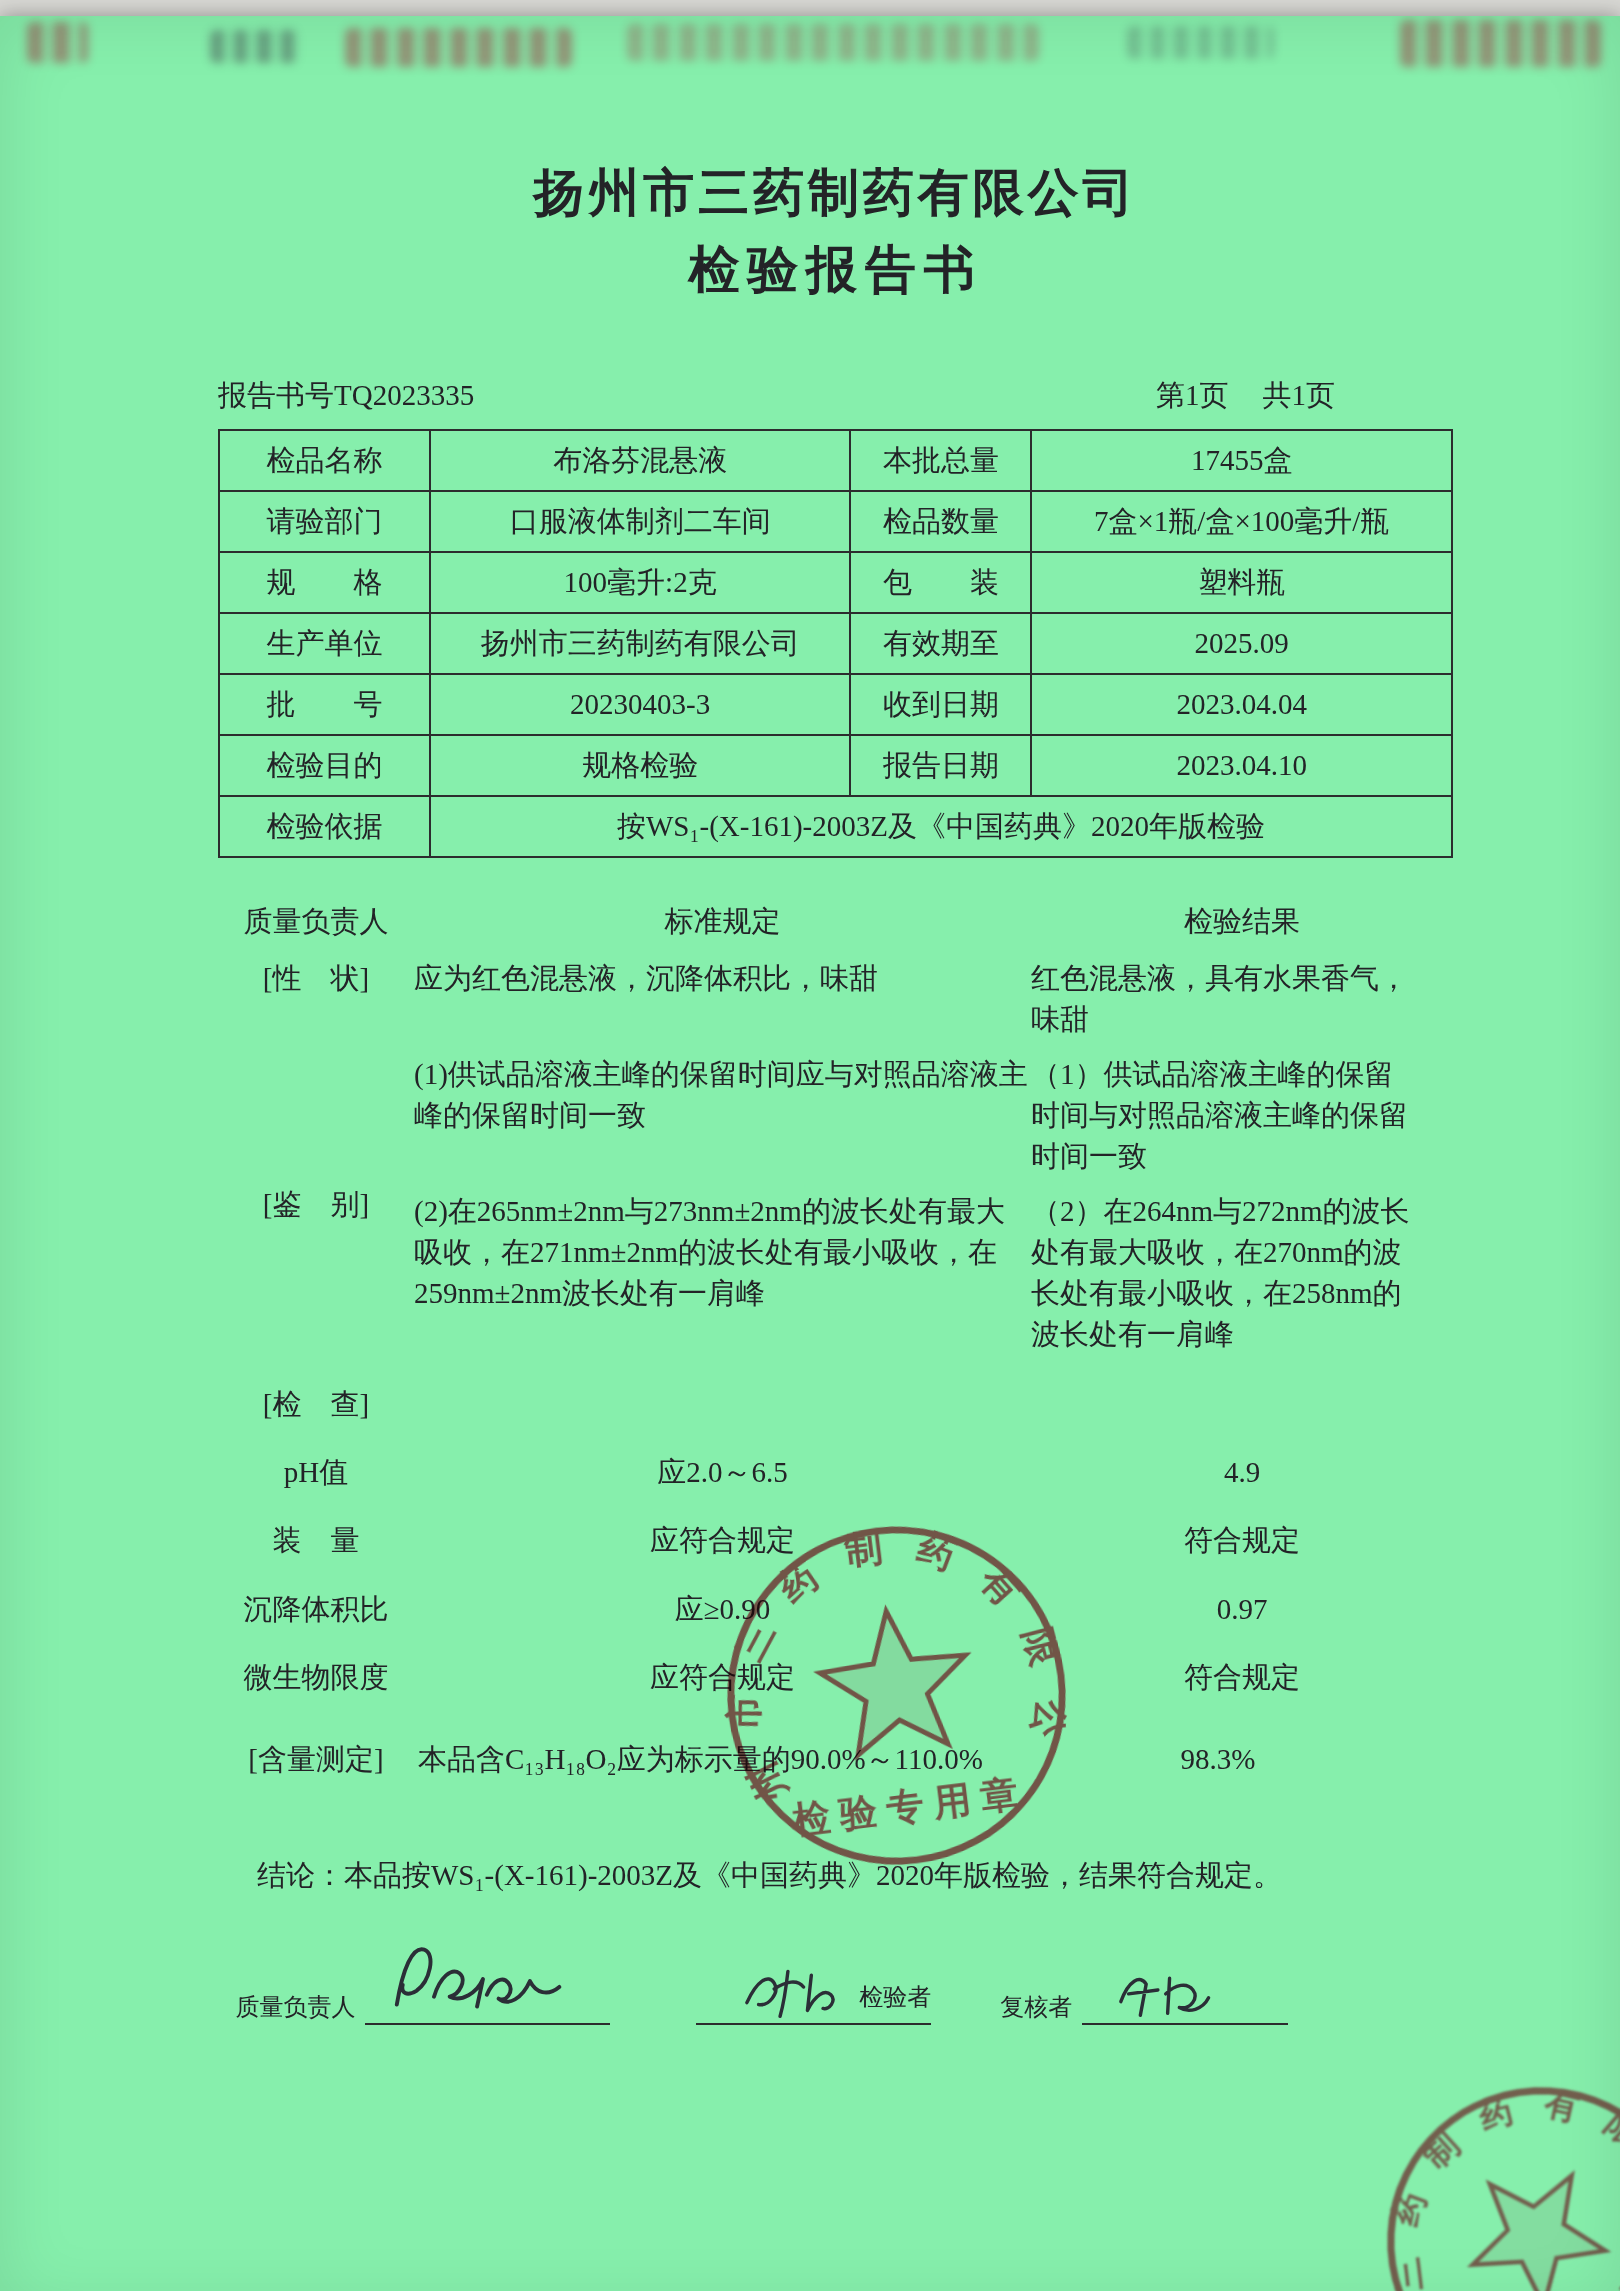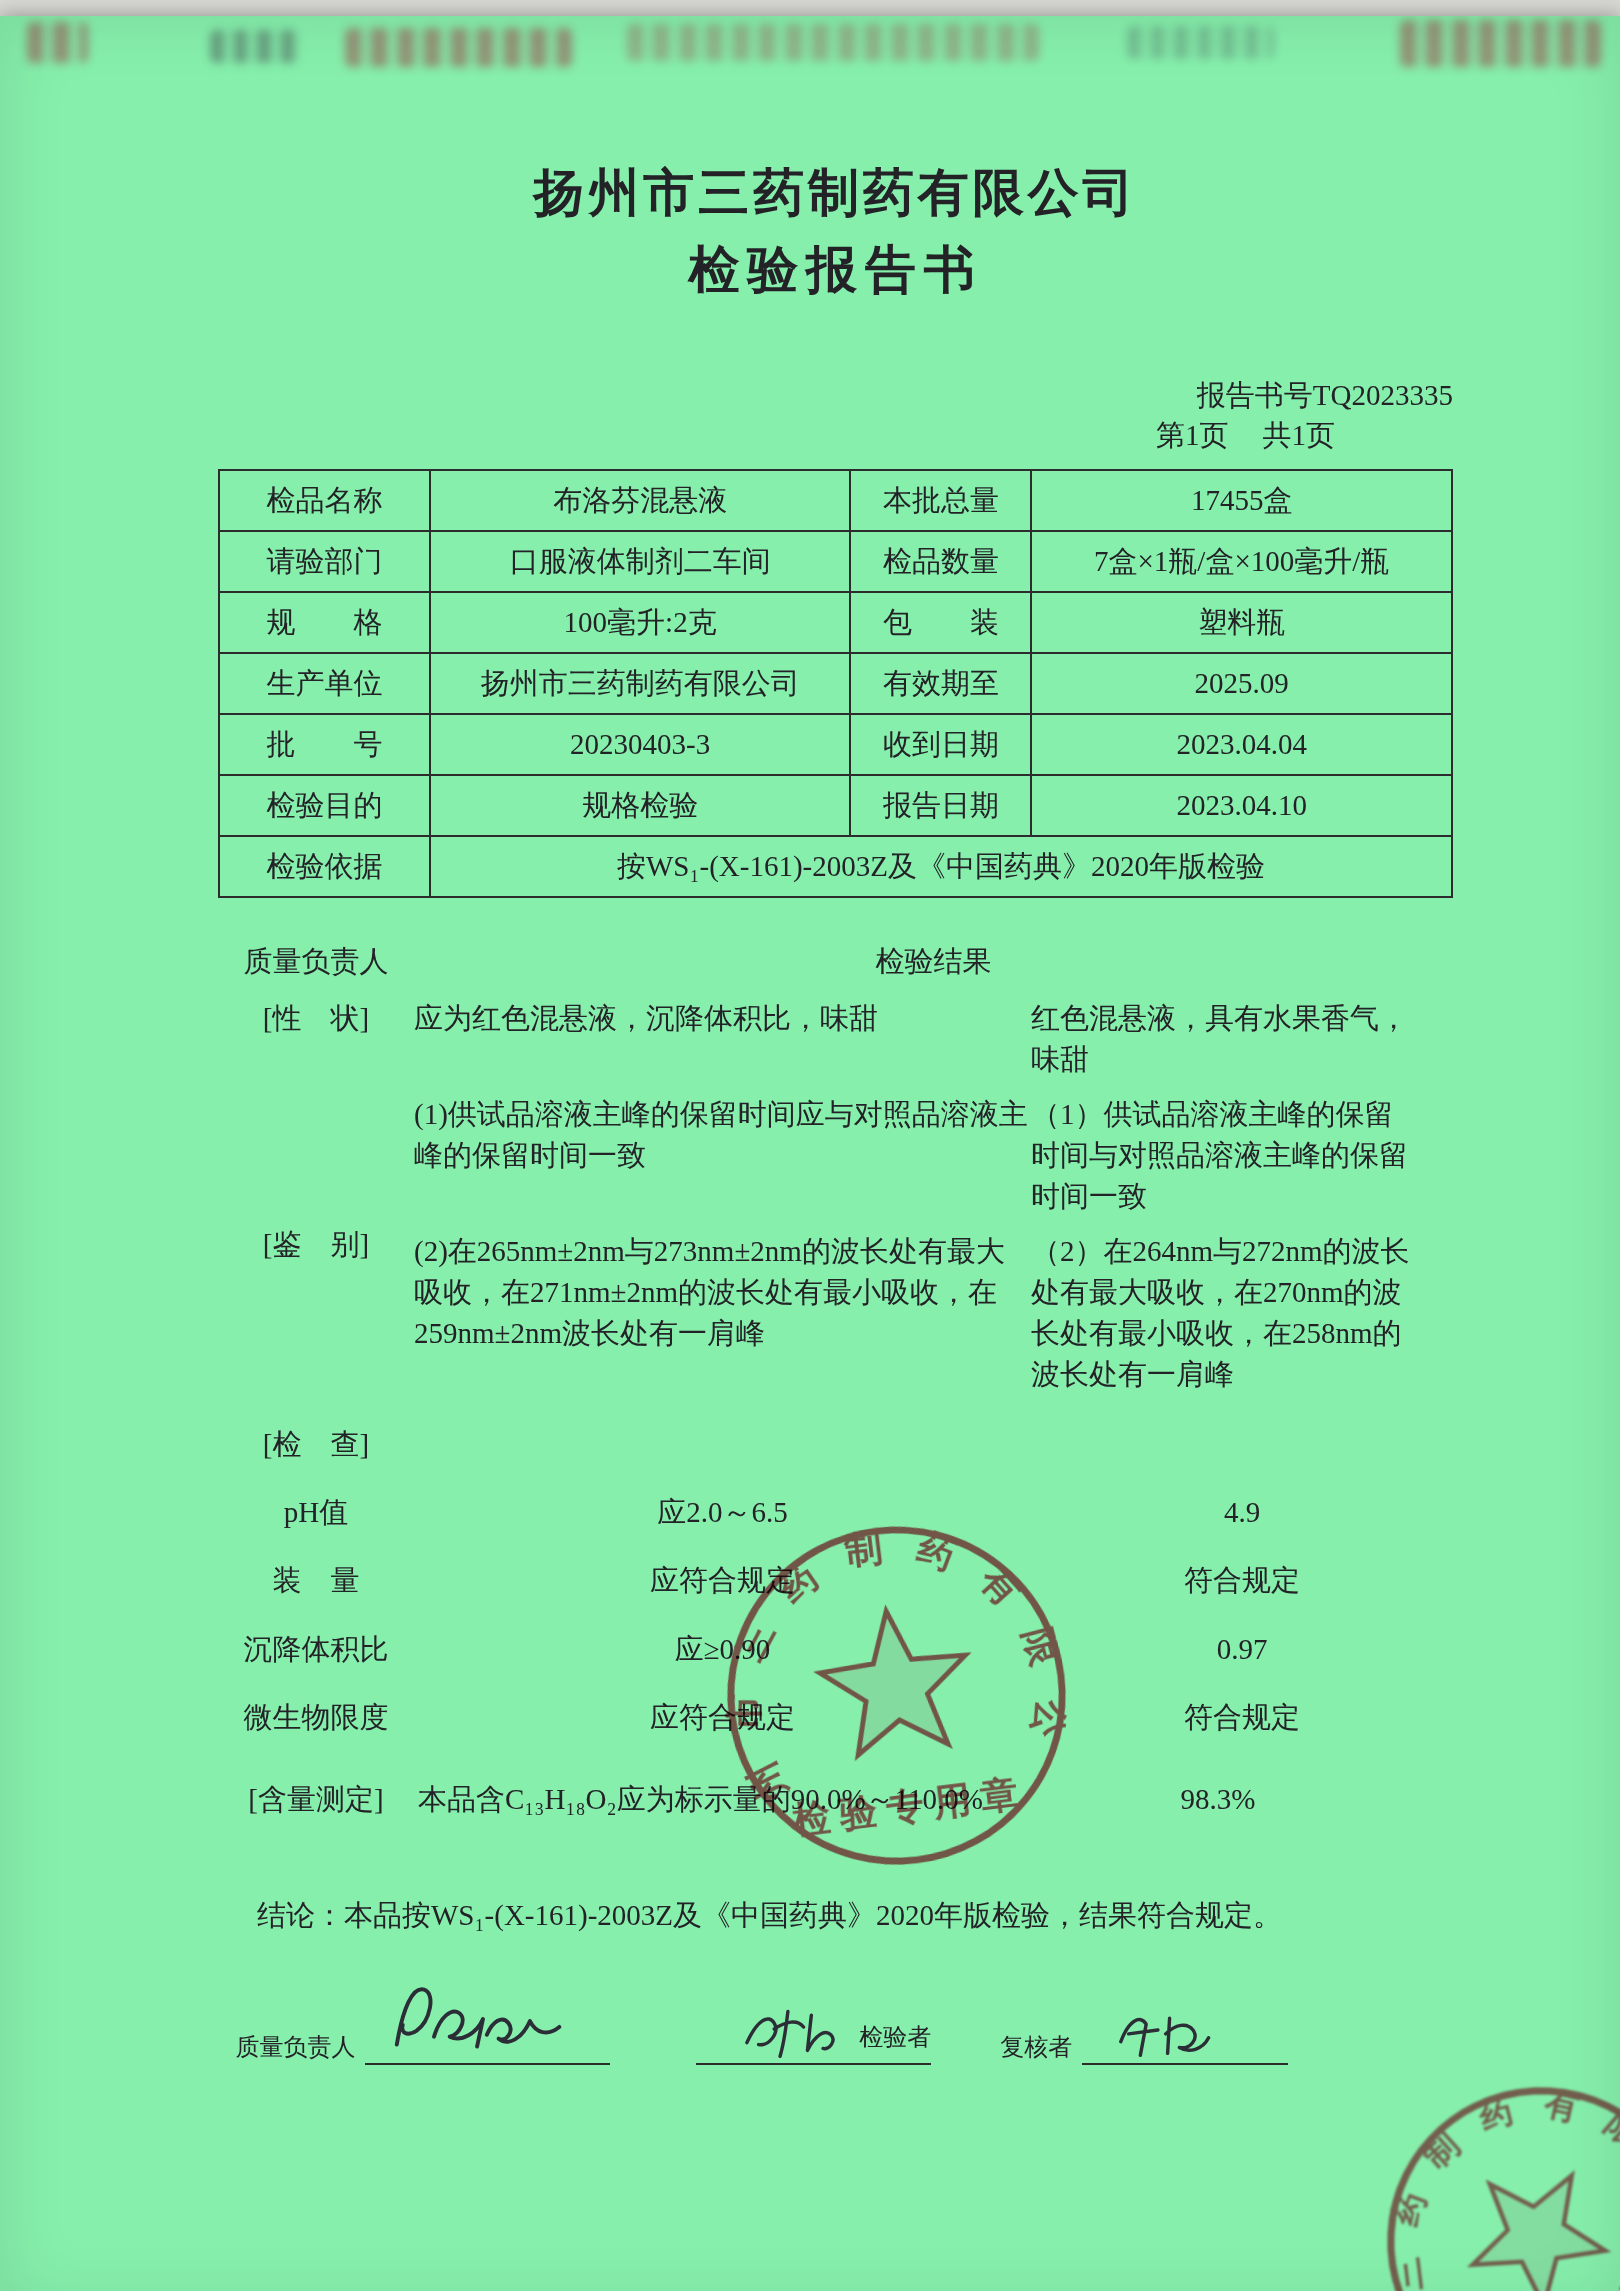--- a/index.html
+++ b/index.html
@@ -8,21 +8,21 @@
           color:#232327; overflow:hidden; box-shadow:0 0 19.6px rgba(0,0,0,.35); }
   .page::after { content:""; position:absolute; inset:0; pointer-events:none;
                  box-shadow:inset 0 0 69px rgba(0,0,0,.10); }
   .content { position:absolute; left:218px; top:0; width:1235px; }
 
   
   .title1 { margin-top:143px; text-align:center; font-size:51px; font-weight:bold; letter-spacing:3.9px; }
   .title2 { margin-top:7.8px;  text-align:center; font-size:51px; font-weight:bold; letter-spacing:7.8px; }
 
   
-  .report-line { margin-top:71px; display:flex; justify-content:space-between; align-items:flex-end; font-size:29px;flex-direction:column; }
+  .report-line { margin-top:71px; display:flex; justify-content:space-between; align-items:flex-end; font-size:29px; }
   .pages { display:flex; gap:34px; margin-right:118px; }
 
   
   .info-table { margin-top:13.7px; width:100%; border-collapse:collapse; border:2.9px solid #2c2c2e; }
   .info-table td { border:2px solid #2c2c2e; height:61px; text-align:center; font-size:29px; padding:0 7px; }
   col.cl1{width:211px} col.cv1{width:421px} col.cl2{width:181px} col.cv2{width:421px}
 
   
   .r-row { display:flex; align-items:flex-start; font-size:29px; }
   .c-item { width:196px; flex:none; text-align:center; line-height:41px; }
@@ -145,20 +145,21 @@
         </tr>
         <tr>
           <td>检验依据</td>
           <td colspan="3">按WS₁-(X-161)-2003Z及《中国药典》2020年版检验</td>
         </tr>
       </tbody>
     </table>
 
     <div class="r-row r-head">
       <div class="c-item">质量负责人</div>
+      <div class="c-std center">标准规定</div>
       <div class="c-res center">检验结果</div>
     </div>
 
     <div class="r-row r-xz">
       <div class="c-item">[性　状]</div>
       <div class="c-std">
           <p class="para">应为红色混悬液，沉降体积比，味甜</p>
         </div>
       <div class="c-res">
           <p class="para">红色混悬液，具有水果香气，味甜</p>

